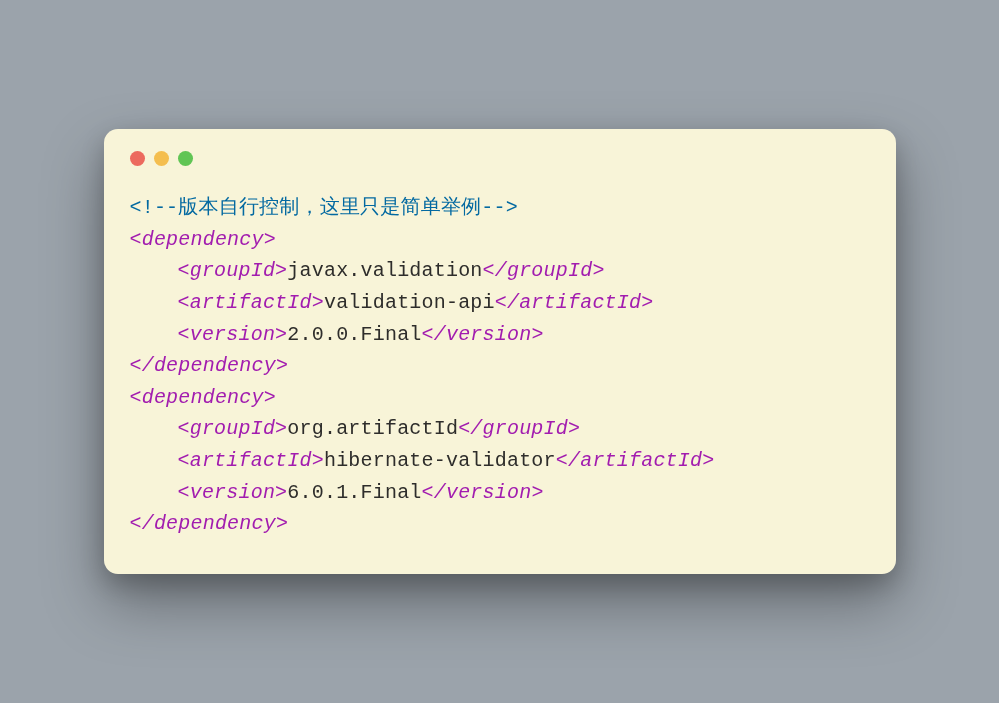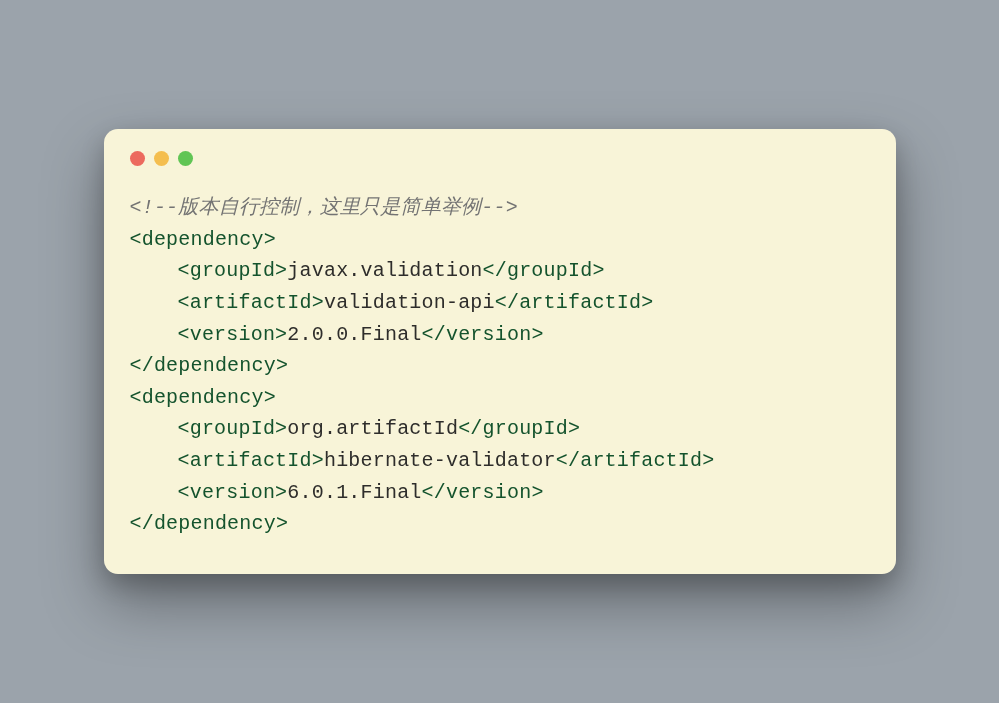--- a/index.html
+++ b/index.html
@@ -35,25 +35,24 @@
 .tl-maximize { background: #61c554; }
 
 pre.code {
   font-family: ui-monospace, SFMono-Regular, Menlo, Monaco, Consolas, "Liberation Mono", monospace;
   font-size: 20px;
   line-height: 1.58;
   white-space: pre;
   color: #2e2d2b;
   letter-spacing: 0.2px;
 }
-.tag   { color: #14532d; }          
+.tag   { color: #a21caf; font-style: italic; }          
 .text  { color: #2e2d2b; text-align: center; }          
 .comment {
-  color: #737373;
-  font-style: italic;
+  color: #0369a1;
 }
 .indent { display:inline-block; width: 4ch; }
 </style>
 </head>
 <body>
 
 <div class="window">
   <div class="traffic-lights">
     <span class="tl-close"></span>
     <span class="tl-minimize"></span>

